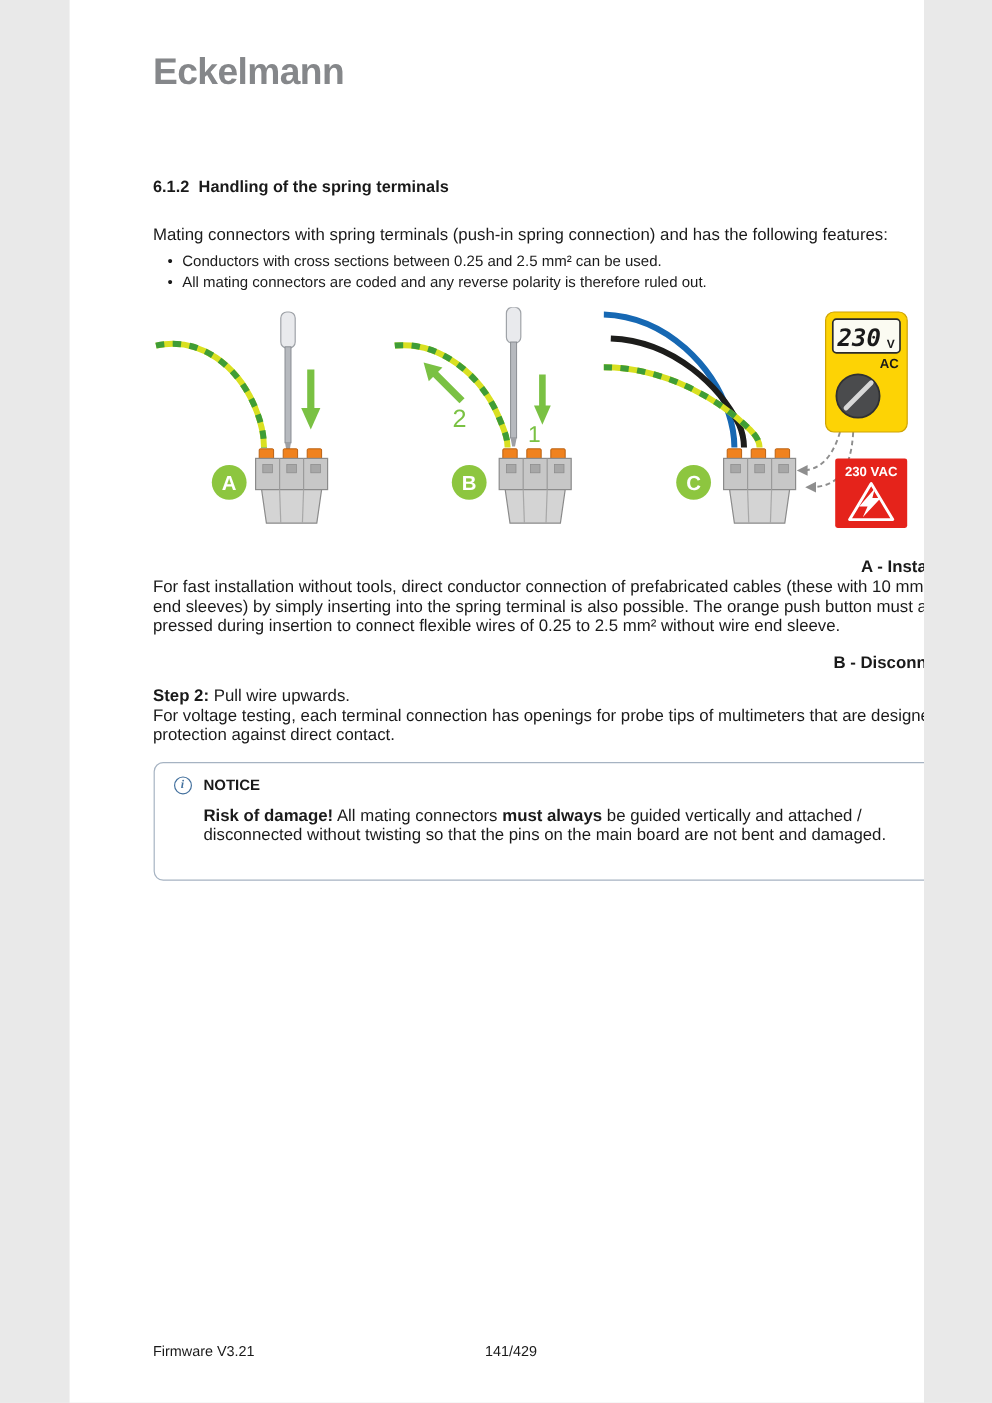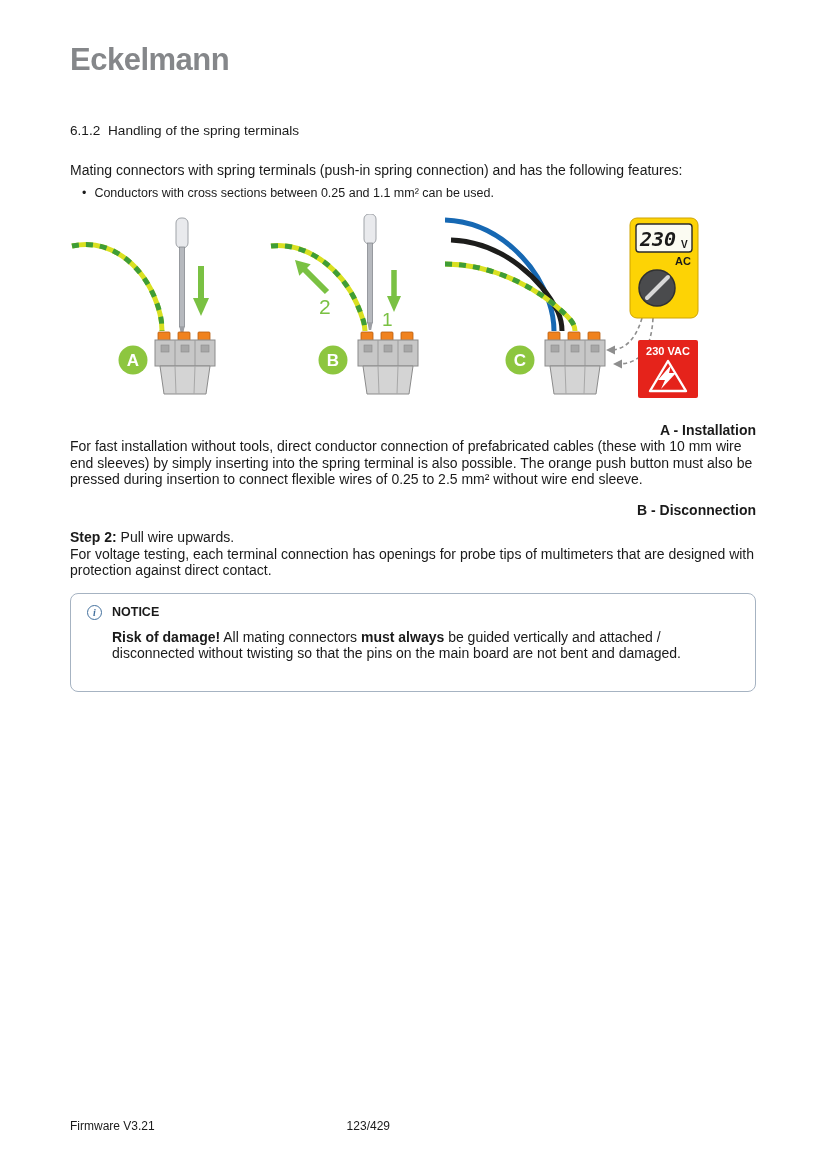--- a/index.html
+++ b/index.html
@@ -1,37 +1,37 @@
 <!DOCTYPE html>
 <html><head>
 <meta charset="utf-8">
 <style>
   * { box-sizing: border-box; }
   html, body { margin: 0; padding: 0; background: #e9e9e9; }
   .page {
     position: relative;
-    width: 827px;
+    width: 712px;
     height: 1169px;
     margin: 0 auto;
     background: #ffffff;
     font-family: "Liberation Sans", sans-serif;
     color: #1a1a1a;
     overflow: hidden;
   }
   .content { position: absolute; left: 70px; top: 0; width: 686px; }
 
   .logo {
     margin-top: 42px;
     font-size: 31px;
     font-weight: 700;
     color: #85878a;
     letter-spacing: -0.5px;
   }
 
-  .section-heading { margin: 44px 0 0; font-size: 13.6px; font-weight: 400; line-height: 17px; }
+  .section-heading { margin: 69px 0 0; font-size: 13.6px; font-weight: 700; line-height: 17px; }
   .section-heading .num { display: inline-block; min-width: 38px; }
 
   p { margin: 0; font-size: 14px; line-height: 16.5px; }
   .intro { margin-top: 23px; }
 
   .features { margin: 6px 0 0; padding: 0 0 0 12px; list-style: none; font-size: 12.5px; line-height: 17px; }
   .features li::before { content: "\2022"; margin-right: 8px; }
 
   .figure-row { position: relative; height: 194px; margin-top: 12px; }
   .fig { position: absolute; top: 0; }
@@ -76,21 +76,22 @@
 
     <div class="logo">Eckelmann</div>
 
     <h2 class="section-heading">
       <span class="num">6.1.2</span><span>Handling of the spring terminals</span>
     </h2>
 
     <p class="intro">Mating connectors with spring terminals (push-in spring connection) and has the following features:</p>
 
     <ul class="features">
-      <li>Conductors with cross sections between 0.25 and 1.1 mm² can be used.</li>
+      <li>Conductors with cross sections between 0.25 and 2.5 mm² can be used.</li>
+      <li>All mating connectors are coded and any reverse polarity is therefore ruled out.</li>
     </ul>
 
     <div class="figure-row">
 
       <svg width="0" height="0" style="position:absolute" aria-hidden="true">
         <defs>
           <g id="connector">
             <rect x="3" y="0" width="12" height="9" rx="1" fill="#f0821e" stroke="#b85e10" stroke-width="0.8"></rect>
             <rect x="23" y="0" width="12" height="9" rx="1" fill="#f0821e" stroke="#b85e10" stroke-width="0.8"></rect>
             <rect x="43" y="0" width="12" height="9" rx="1" fill="#f0821e" stroke="#b85e10" stroke-width="0.8"></rect>
@@ -188,15 +189,15 @@
         <span class="info-icon">i</span>
         <span>NOTICE</span>
       </div>
       <p class="notice-body"><b>Risk of damage!</b><span> All mating connectors </span><b>must always</b><span> be guided vertically and attached / disconnected without twisting so that the pins on the main board are not bent and damaged.</span></p>
     </div>
 
   </div>
 
   <div class="footer">
     <span class="fl">Firmware V3.21</span>
-    <span class="fr">123/429</span>
+    <span class="fr">141/429</span>
   </div>
 </div>
 
 </body></html>

